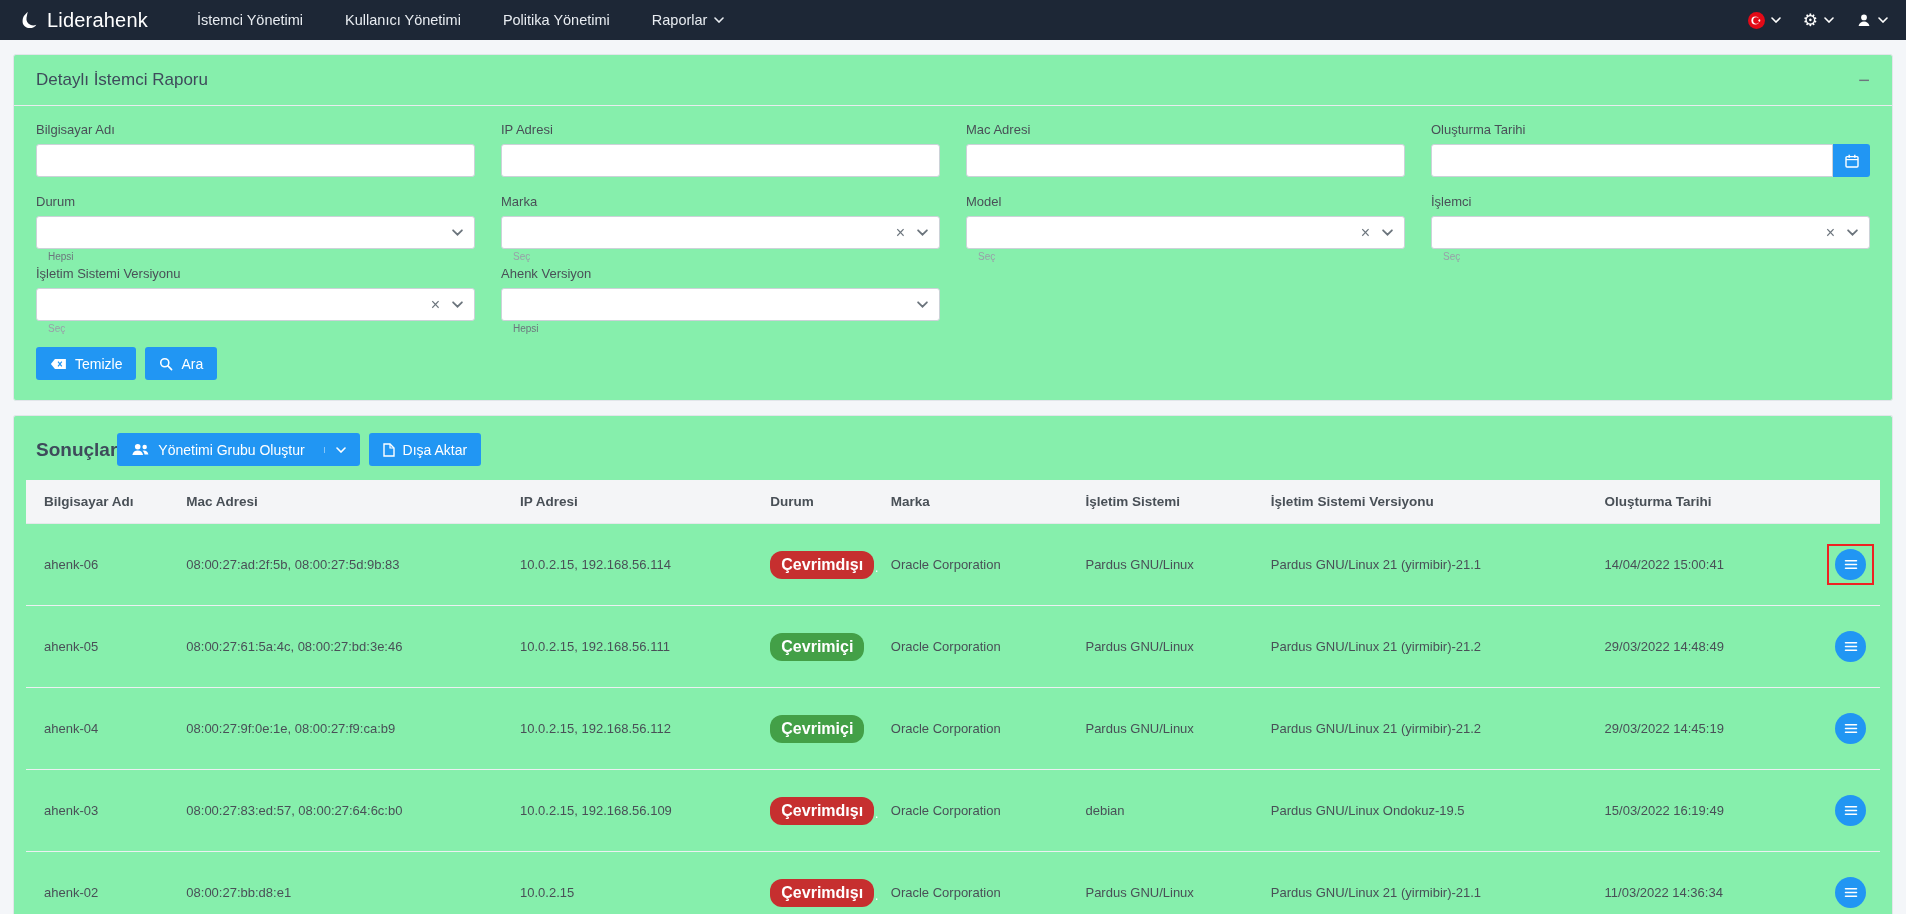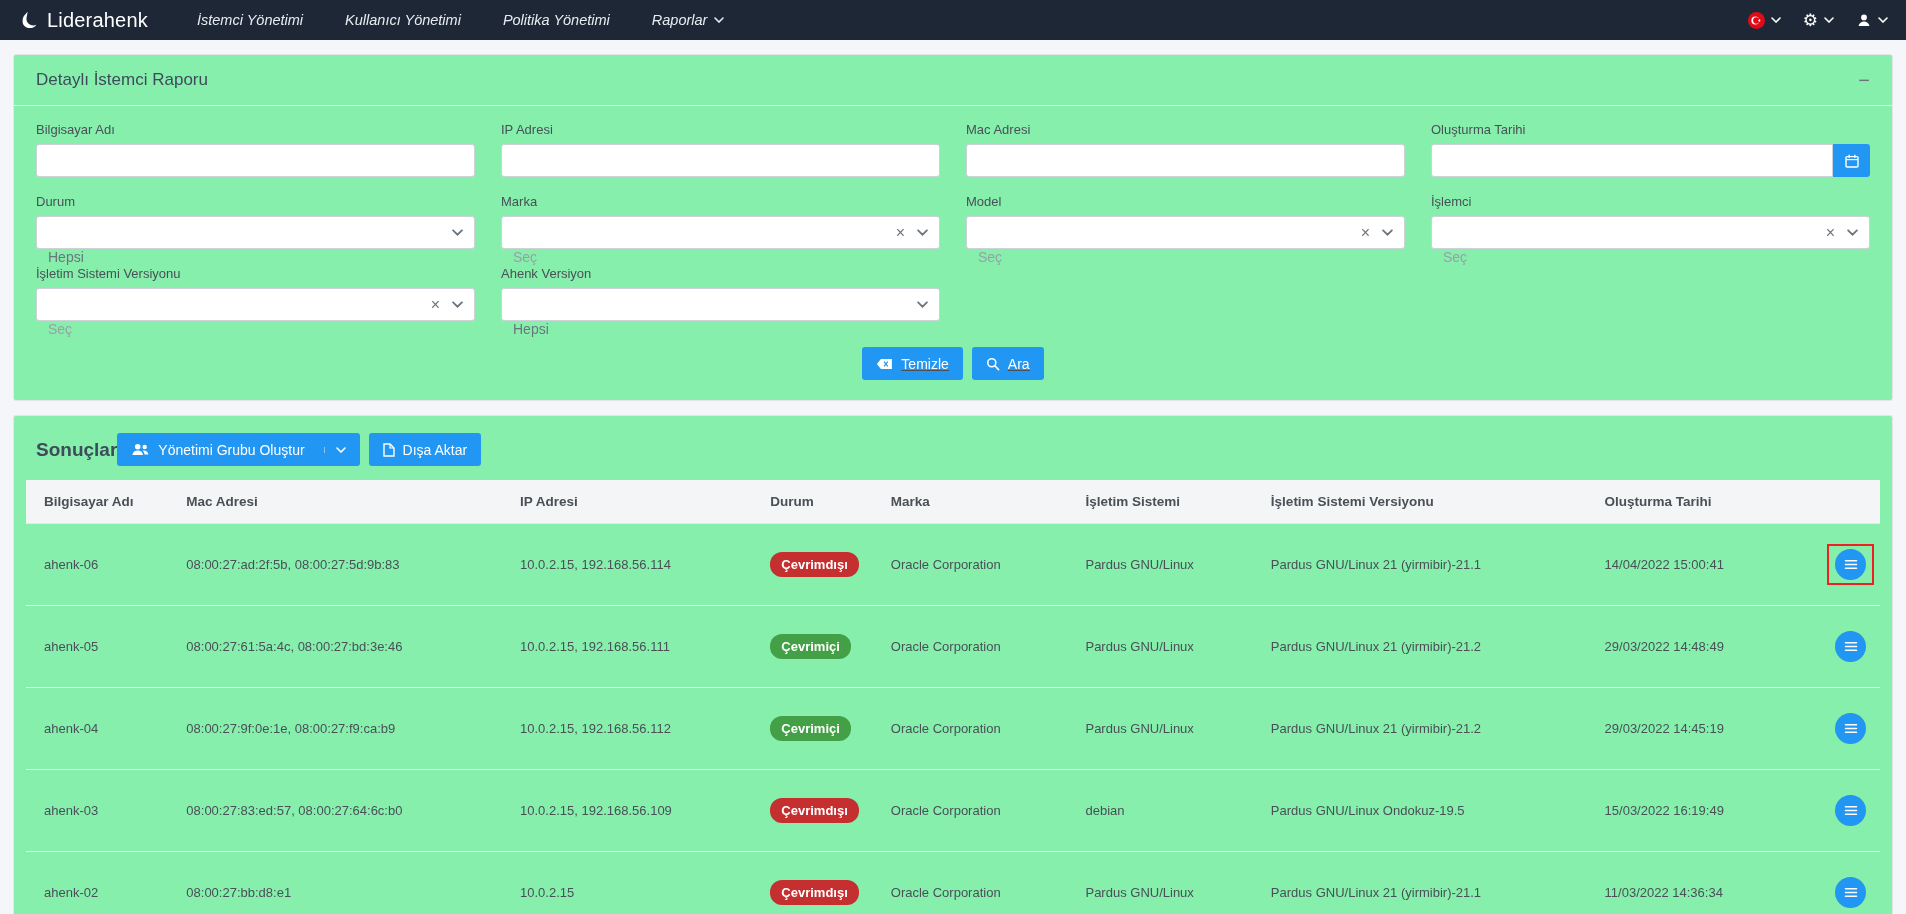--- a/index.html
+++ b/index.html
@@ -15,21 +15,21 @@
   
   .navbar {
     height: 40px; background: #1d2736; display: flex; align-items: center;
     padding: 16px 18px; color: #fff;
   }
   .brand { display: flex; align-items: center; gap: 7px; cursor: pointer; }
   .brand-text { font-size: 20px; font-weight: 500; letter-spacing: .2px; color: #fff; }
   .nav-items { display: flex; align-items: center; margin-left: 28px; height: 100%; }
   .nav-item {
     color: #e8ecf1; font-size: 14.5px; padding: 0 21px; height: 40px;
-    display: inline-flex; align-items: center; gap: 7px; text-decoration: none; cursor: pointer; font-style: italic;
+    display: inline-flex; align-items: center; gap: 7px; text-decoration: none; cursor: pointer;
   }
   .nav-right { margin-left: auto; display: flex; align-items: center; gap: 22px; }
   .nav-drop { display: inline-flex; align-items: center; gap: 6px; cursor: pointer; color: #fff; }
   .caret { flex: 0 0 auto; }
   .gear-glyph { font-size: 17px; line-height: 1; color: #fff; }
 
   
   .content { padding: 14px 13px 0; }
   .card {
     background: #86efac; border: 1px solid #e2e6ea; border-radius: 3px;
@@ -60,26 +60,26 @@
     width: 37px; height: 33px; border: none; display: inline-flex;
     align-items: center; justify-content: center;
     border-radius: 0 3px 3px 0; flex: 0 0 auto;
   }
   .append-btn.amber { background: #f5b30d; }
   .append-btn.blue  { background: #2196f3; }
   .select {
     height: 33px; border: 1px solid #ccd2d8; border-radius: 3px; background: #fff;
     display: flex; align-items: center; padding: 0 11px; cursor: pointer;
   }
-  .select-value { flex: 1; font-size: 14px; color: #6c757d; margin-top: 48px; }
+  .select-value { flex: 1; font-size: 10px; color: #6c757d; margin-top: 48px; }
   .select-value.placeholder { color: #98a0a8; }
   .select-icons { display: inline-flex; align-items: center; gap: 12px; color: #6c757d; }
   .clear-x { font-size: 16px; color: #6c757d; line-height: 1; cursor: pointer; }
 
-  .form-buttons { display: flex; justify-content: center; gap: 9px; margin-top: 26px; text-decoration: underline; }
+  .form-buttons { display: flex; justify-content: flex-start; gap: 9px; margin-top: 26px; }
   .btn {
     background: #2196f3; color: #fff; border: none; border-radius: 3px;
     height: 33px; padding: 0 14px; font-size: 14px;
     display: inline-flex; align-items: center; gap: 8px;
   }
 
   
   .results-card { margin-top: 14px; border-bottom: none; }
   .results-header {
     display: flex; align-items: center; 
@@ -99,21 +99,21 @@
     color: #495057; padding: 14px 12px; border-bottom: 1px solid #e5e8eb;
   }
   thead th:first-child, tbody td:first-child { padding-left: 18px; }
   tbody td {
     font-size: 13px; color: #495057; padding: 20px 12px;
     border-bottom: 1px solid #ecEFf1; border-bottom: 1px solid #ecf0f2;
     overflow: hidden; white-space: nowrap; text-overflow: ellipsis;
   }
   .badge {
     display: inline-block; padding: 5px 11px; border-radius: 12px;
-    color: #fff; font-size: 13px; font-weight: 700;
+    color: #fff; font-size: 16px; font-weight: 700;
   }
   .badge[data-status="offline"] { background: #c62f2f; }
   .badge[data-status="online"]  { background: #43a047; }
   .action-cell { text-align: center; overflow: visible; }
   .annot { display: inline-flex; padding: 3px 6px; border: 2px solid transparent; }
   .annot.annotated { border-color: #ee2222; }
   .action-btn {
     width: 31px; height: 31px; border-radius: 50%; background: #2196f3; border: none;
     display: inline-flex; align-items: center; justify-content: center;
   }

